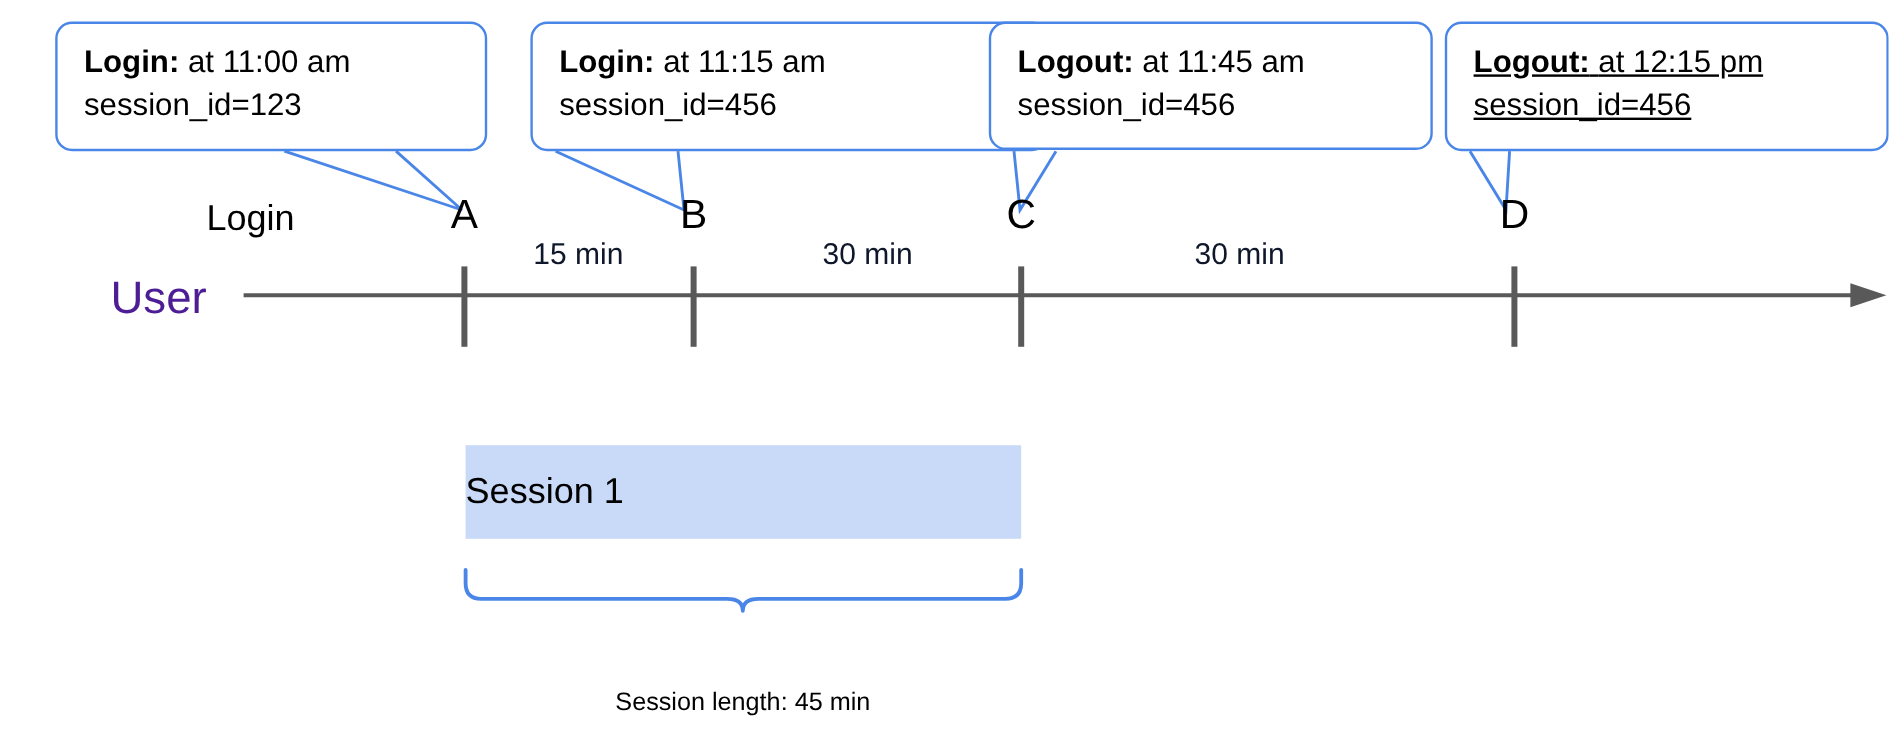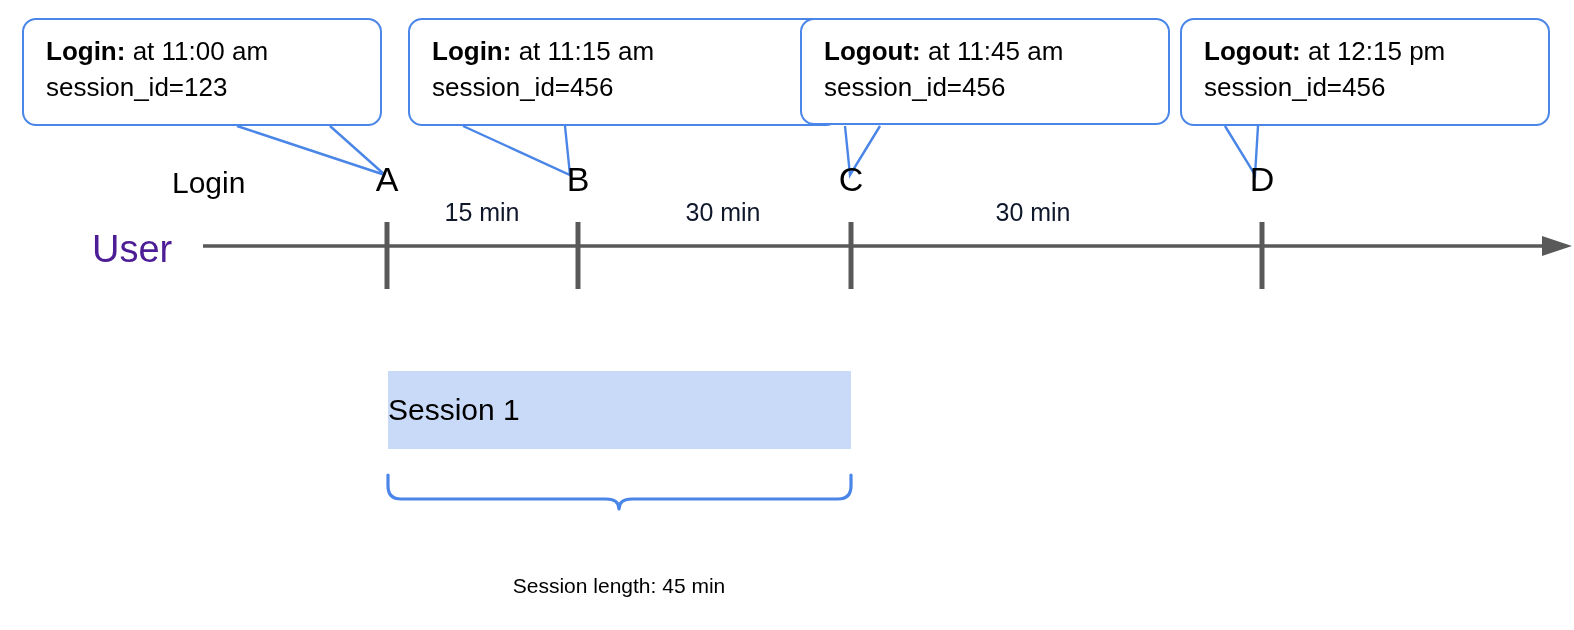--- a/index.html
+++ b/index.html
@@ -30,20 +30,21 @@
     position: absolute;
     box-sizing: border-box;
     border: 2px solid #4a86e8;
     border-radius: 14px;
     background: #ffffff;
     padding: 14px 18px 14px 22px;
     font-size: 26px;
     line-height: 1.38;
     color: #000000;
     z-index: 3;
+    margin-left: 24px;
   }
   .callout .evt {
     font-weight: bold;
   }
   .callout .row {
     white-space: nowrap;
   }
   .axis-text {
     position: absolute;
     font-size: 30px;
@@ -100,37 +101,37 @@
 <div id="canvas">
 
   <div class="callout" style="left:22px; top:18px; width:360px; height:108px;">
     <div class="row">
       <span class="evt">Login:</span>
       <span>at 11:00 am</span>
     </div>
     <div class="row">session_id=123</div>
   </div>
 
-  <div class="callout" style="left:408px; top:18px; width:432px; height:108px;">
+  <div class="callout" style="left:418px; top:18px; width:432px; height:108px;">
     <div class="row">
       <span class="evt">Login:</span>
       <span>at 11:15 am</span>
     </div>
     <div class="row">session_id=456</div>
   </div>
 
   <div class="callout" style="left:800px; top:18px; width:370px; height:107px;">
     <div class="row">
       <span class="evt">Logout:</span>
       <span>at 11:45 am</span>
     </div>
     <div class="row">session_id=456</div>
   </div>
 
-  <div class="callout" style="left:1180px; top:18px; width:370px; height:108px;">
+  <div class="callout" style="left:1180px; top:18px; width:370px; height:108px;text-decoration:underline;">
     <div class="row">
       <span class="evt">Logout:</span>
       <span>at 12:15 pm</span>
     </div>
     <div class="row">session_id=456</div>
   </div>
 
   <svg class="svg-layer" viewBox="0 0 1574 630" xmlns="http://www.w3.org/2000/svg">
 
     <g fill="none" stroke="#4a86e8" stroke-width="2.4" stroke-linejoin="miter" stroke-linecap="butt">

